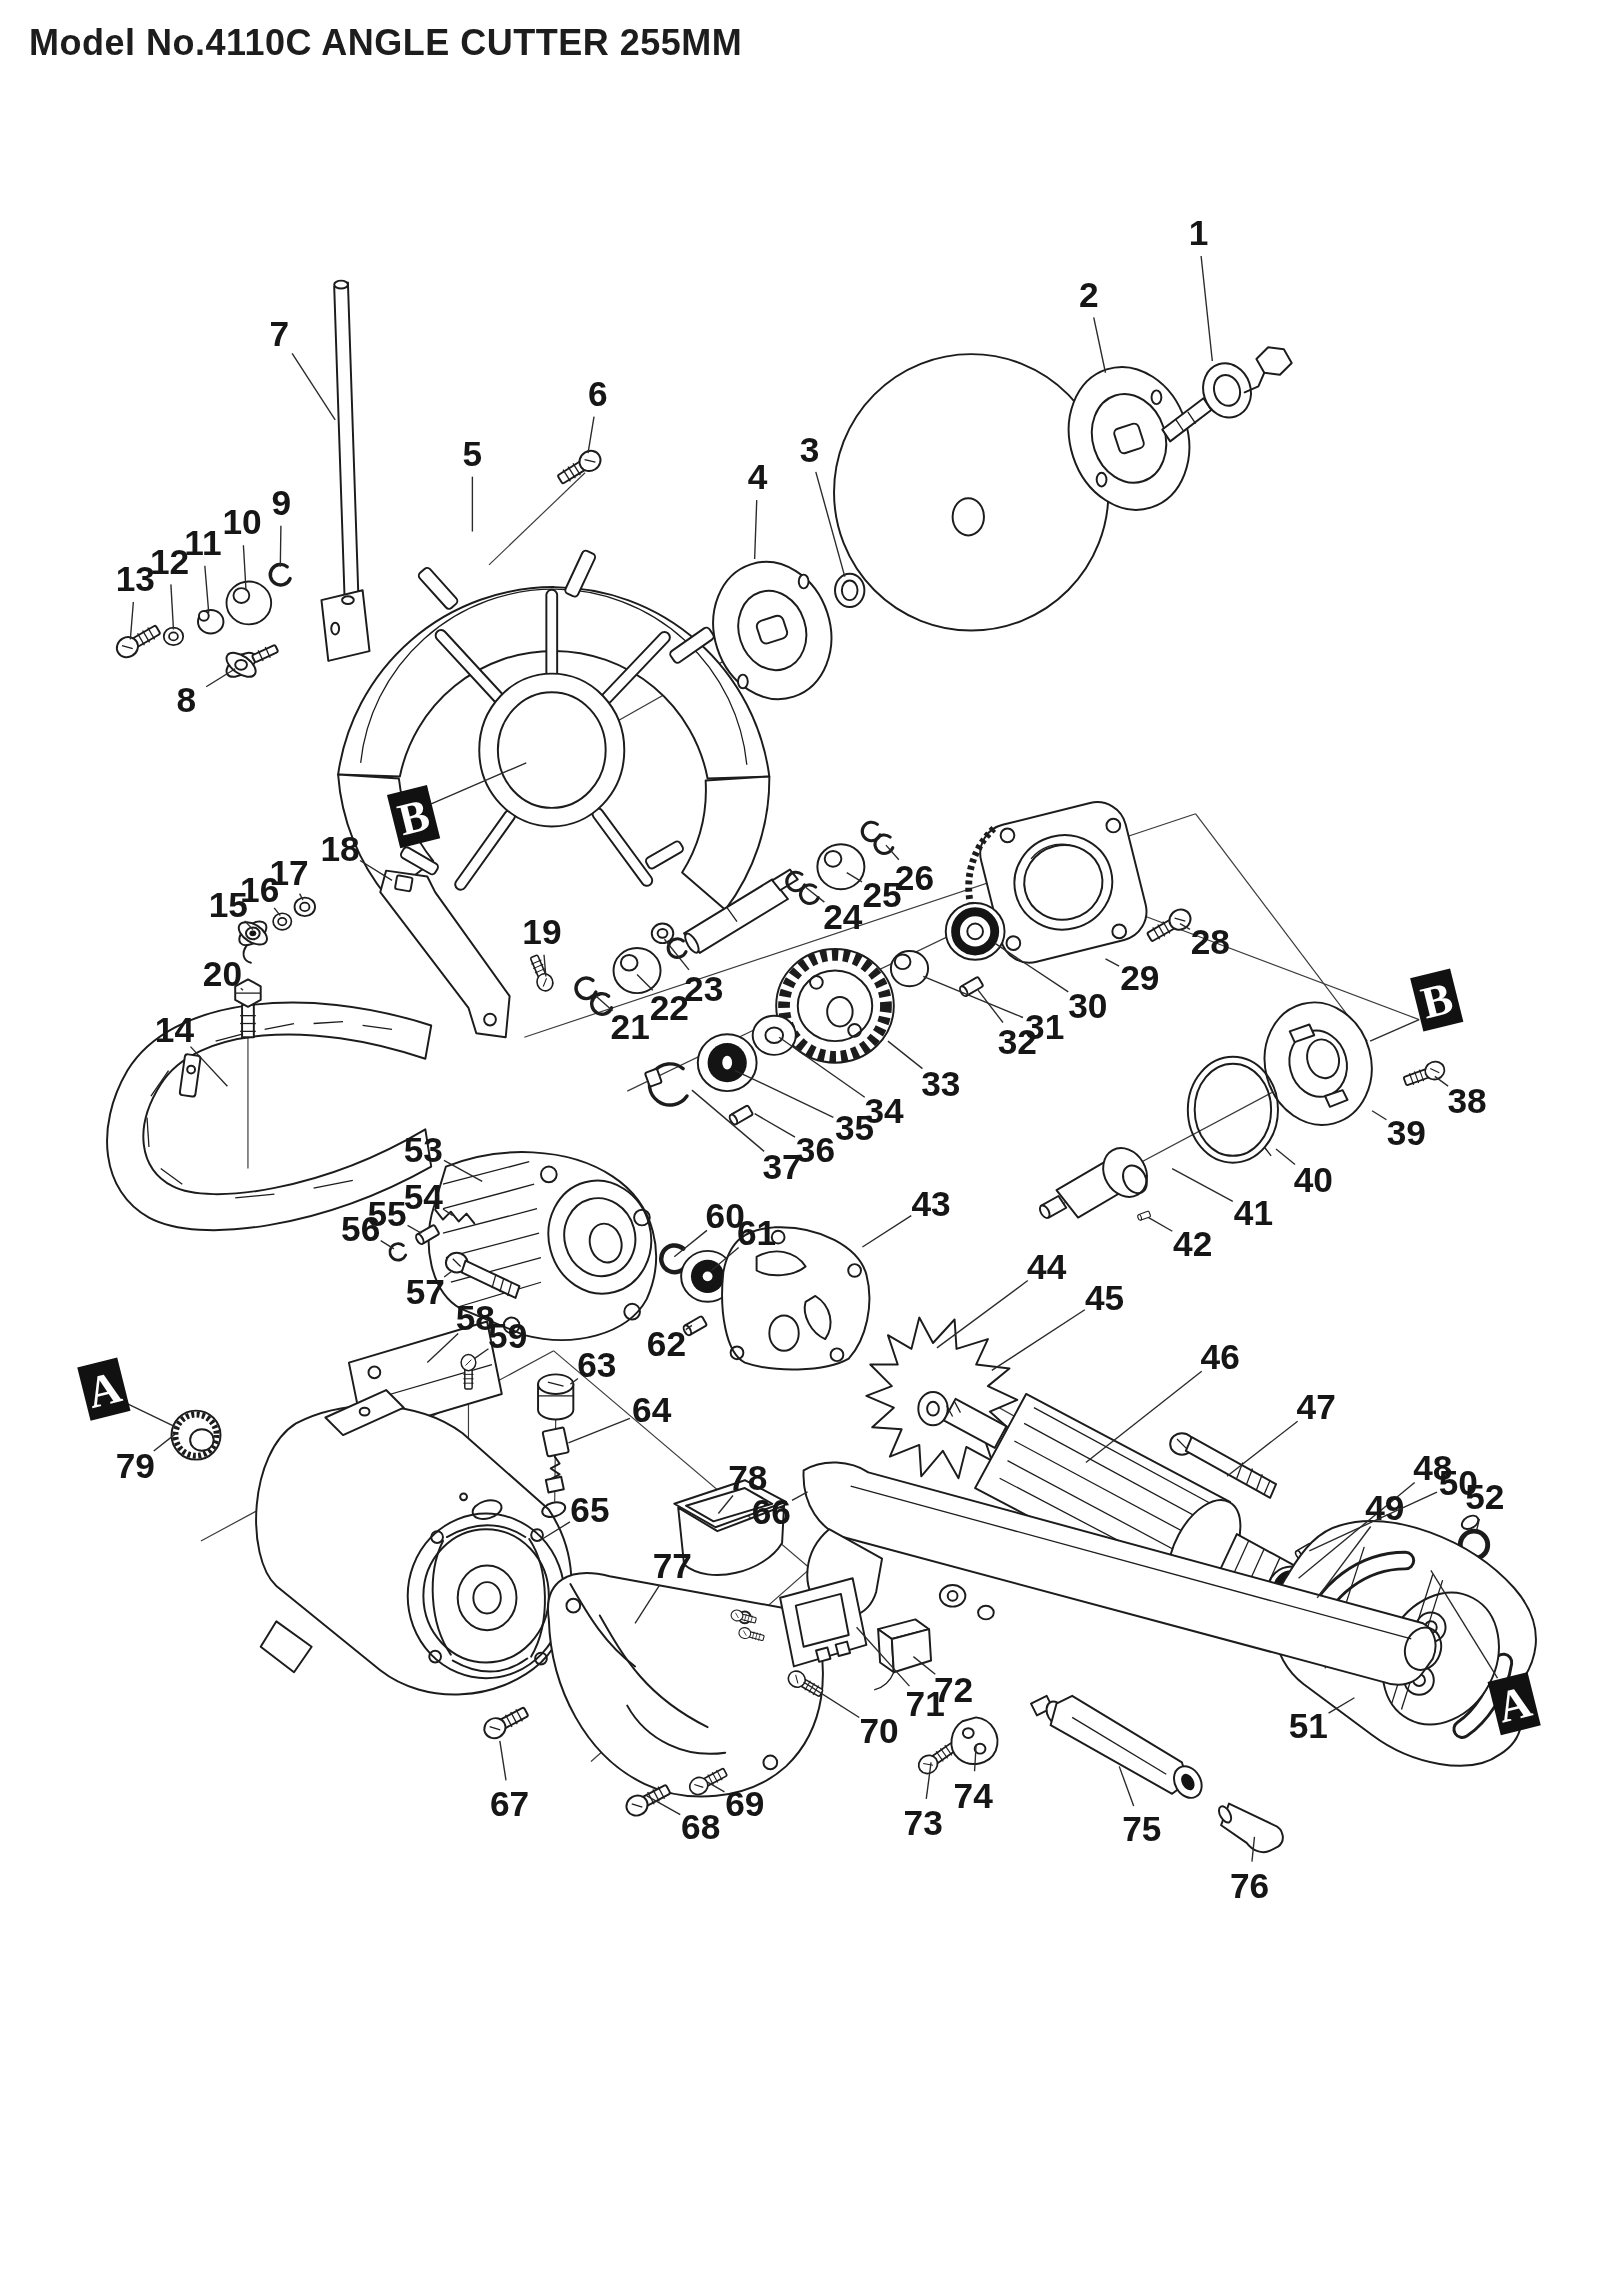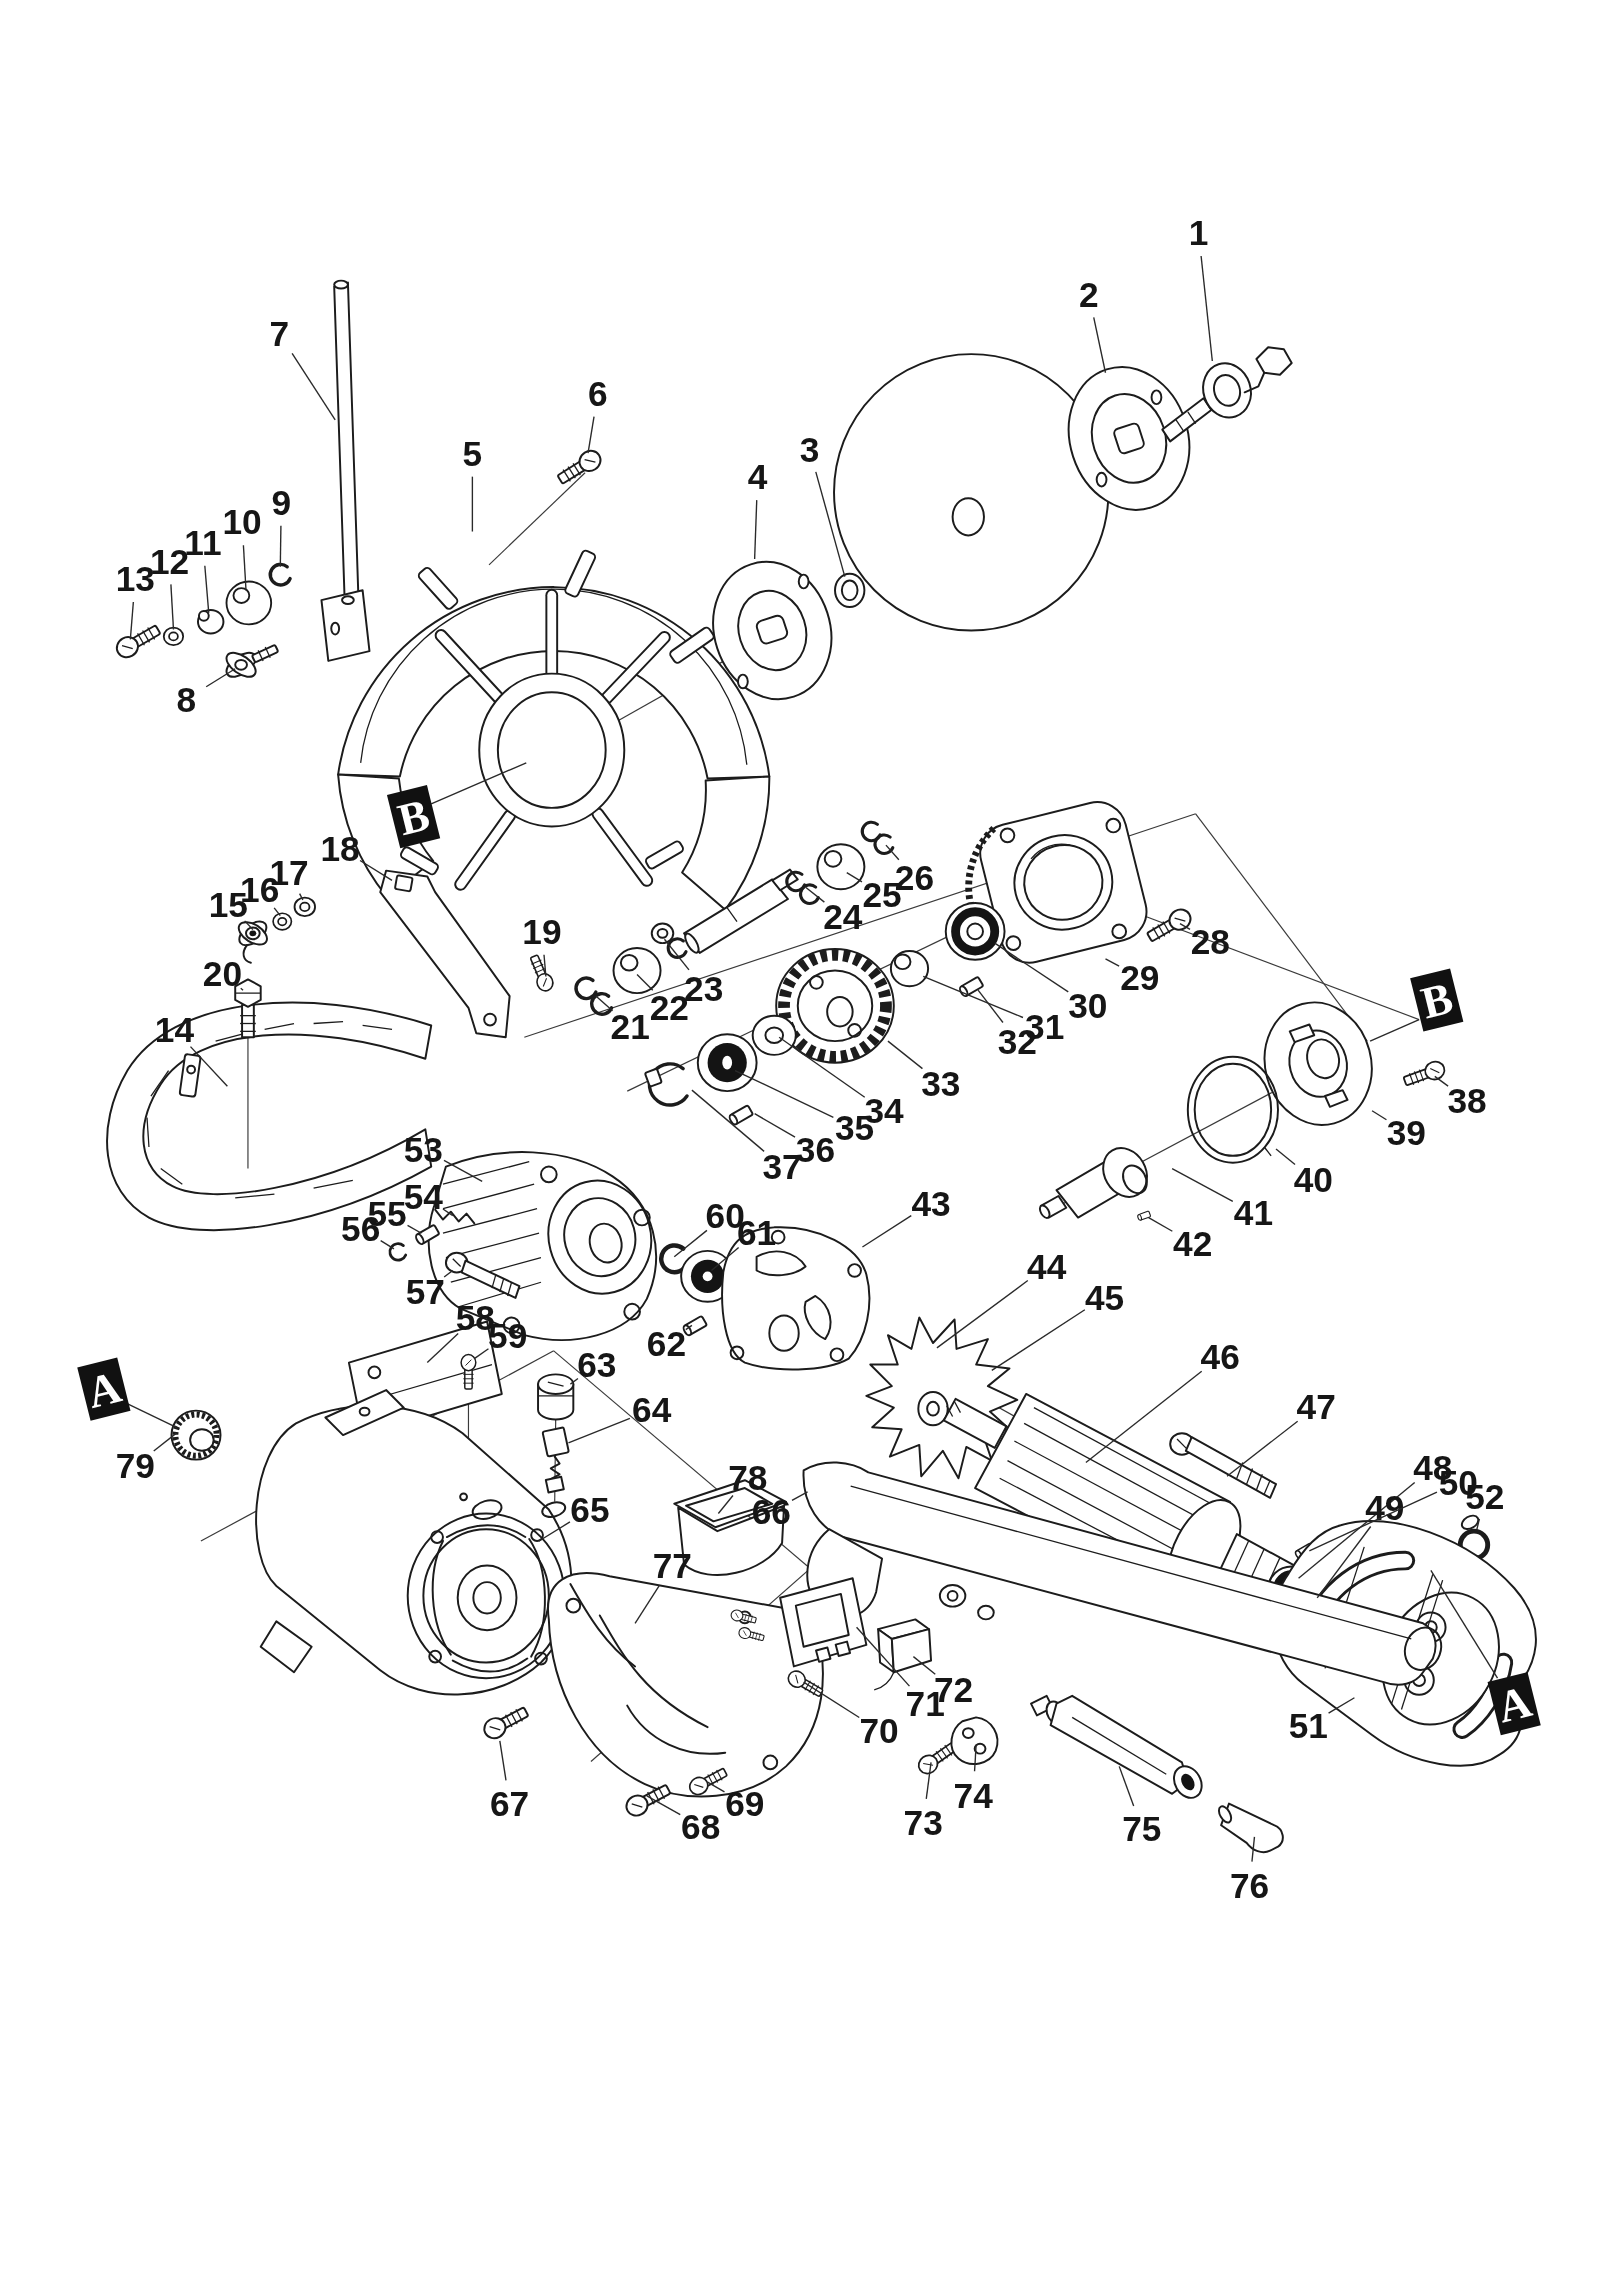--- a/index.html
+++ b/index.html
@@ -20,20 +20,21 @@
   .dashln{fill:none;stroke:#1c1c1c;stroke-width:1.4;stroke-dasharray:7 5;}
   .bundO{fill:none;stroke:#1c1c1c;stroke-width:20;stroke-linecap:round;}
   .bundI{fill:none;stroke:#ffffff;stroke-width:14;stroke-linecap:round;}
   .spokeO{fill:none;stroke:#1c1c1c;stroke-width:13;stroke-linecap:round;}
   .spokeI{fill:none;stroke:#ffffff;stroke-width:9;stroke-linecap:round;}
 </style>
 </head>
 <body>
 
 <div id="page">
+  <div id="title">Model No.4110C ANGLE CUTTER 255MM</div>
 
   <svg id="diagram" width="1621" height="2293" viewBox="0 0 1654 2339" xmlns="http://www.w3.org/2000/svg">
 
     <defs>
       <g id="g-screw">
         <rect x="8" y="-5" width="28" height="10" rx="2" class="p"></rect>
         <line x1="16" y1="-7" x2="16" y2="7" class="thin"></line>
         <line x1="22" y1="-7" x2="22" y2="7" class="thin"></line>
         <line x1="28" y1="-7" x2="28" y2="7" class="thin"></line>
         <ellipse cx="0" cy="0" rx="11" ry="10" class="p"></ellipse>

